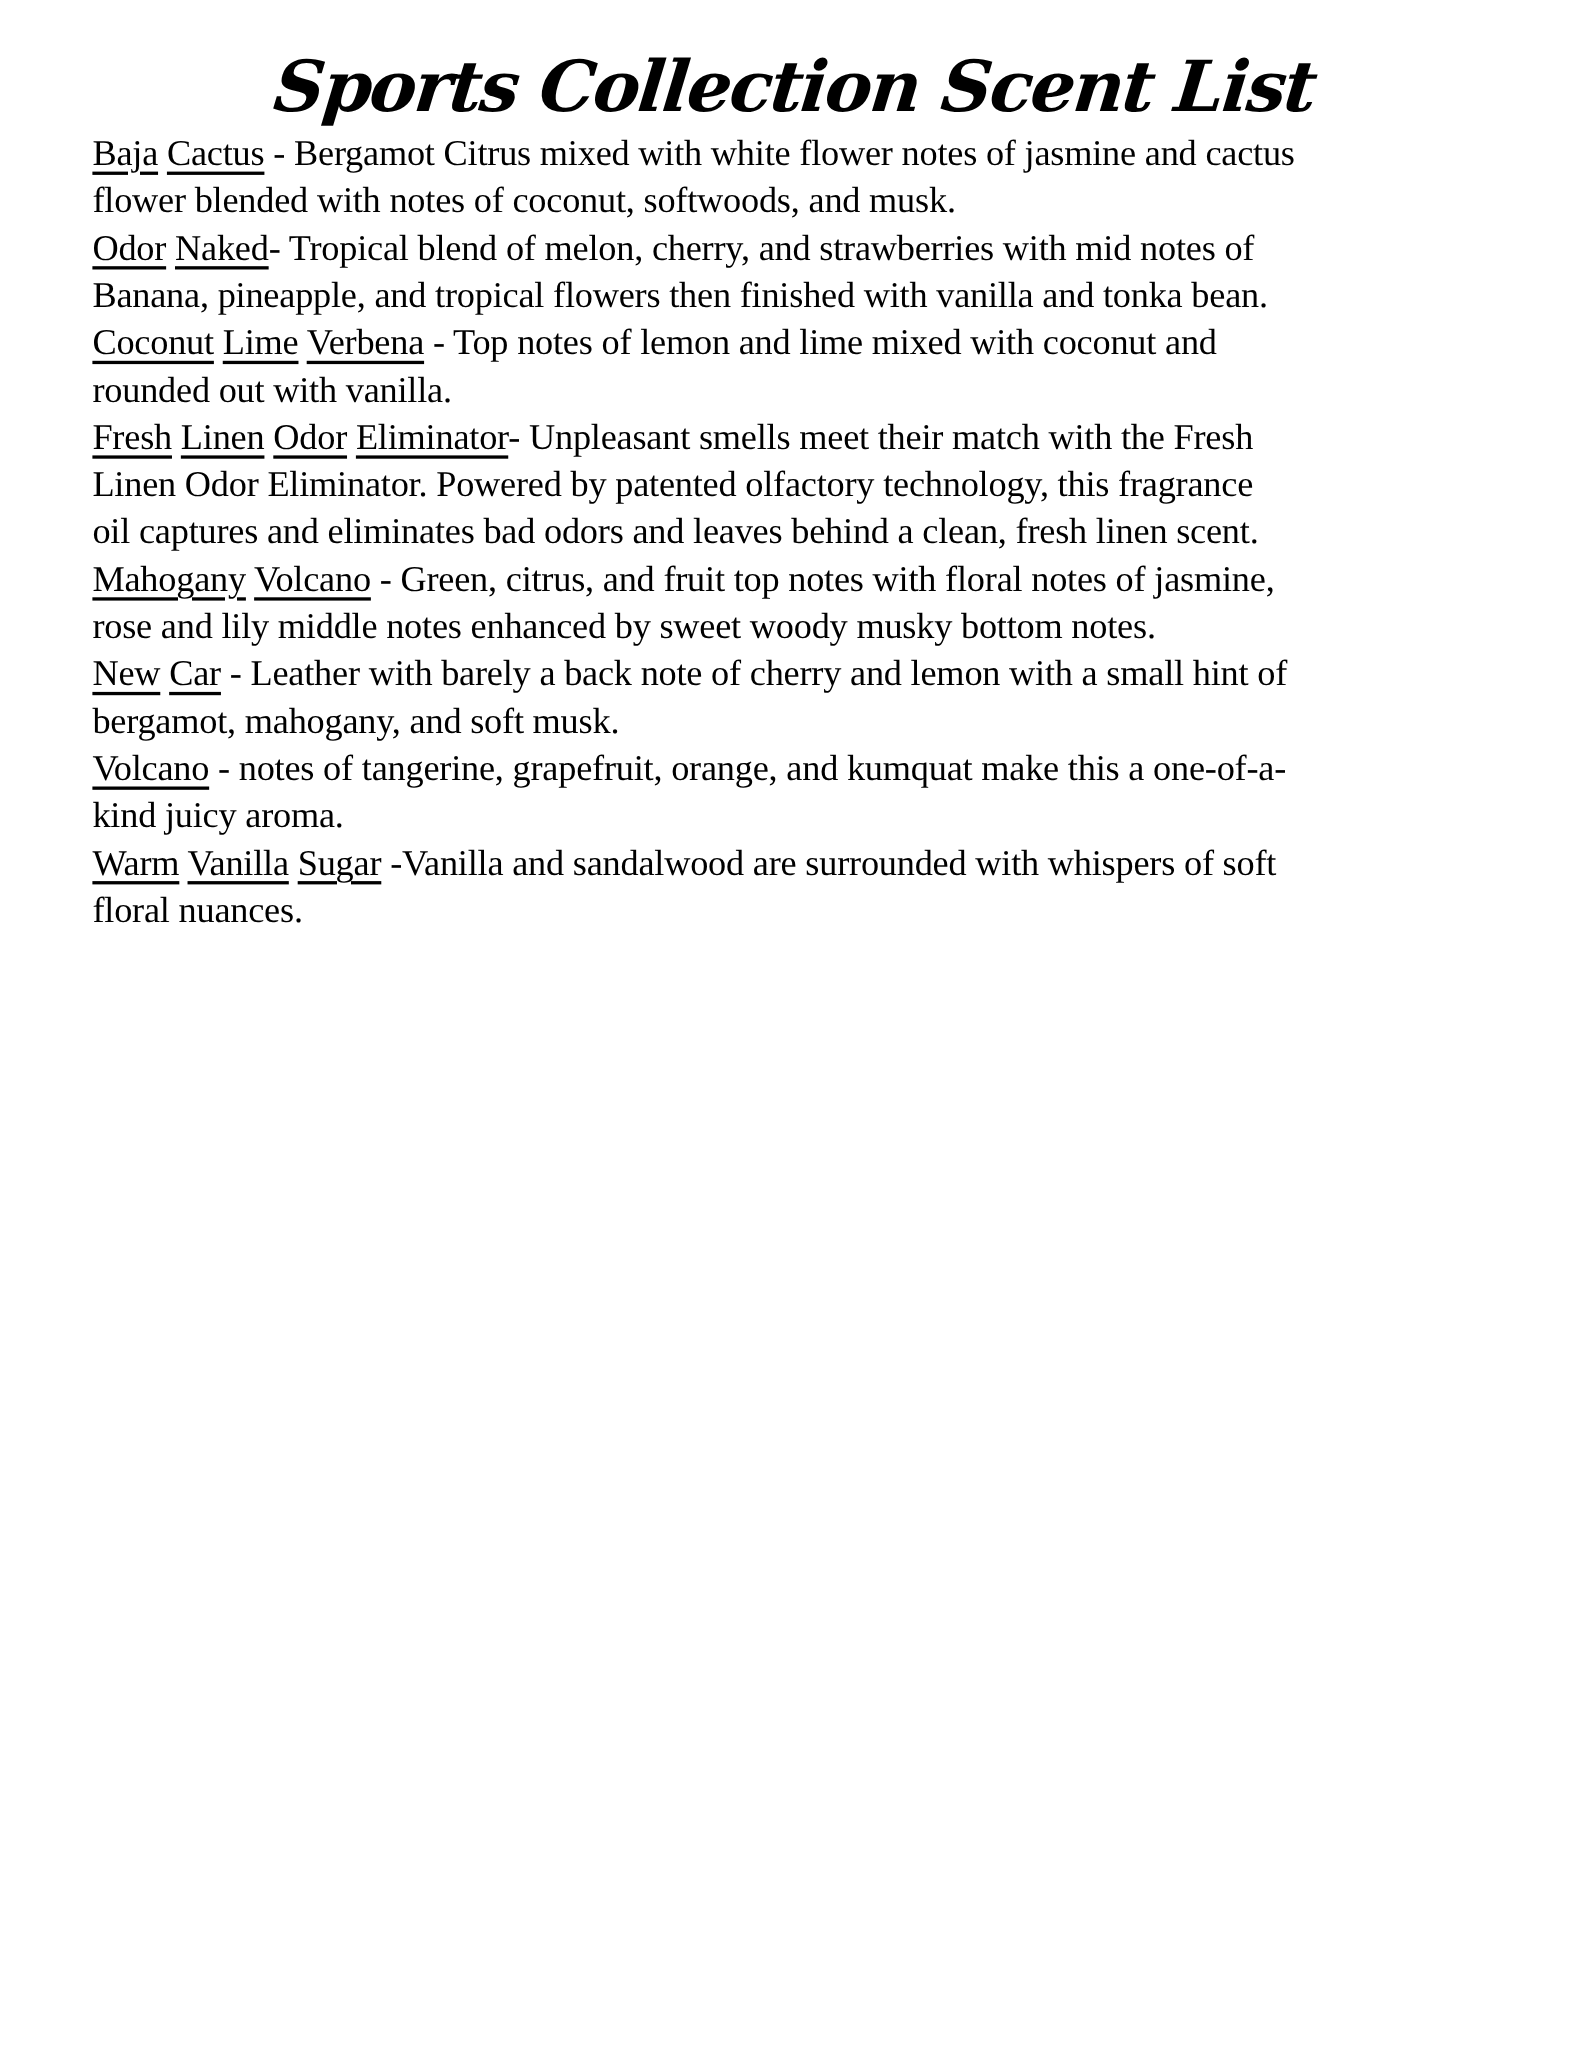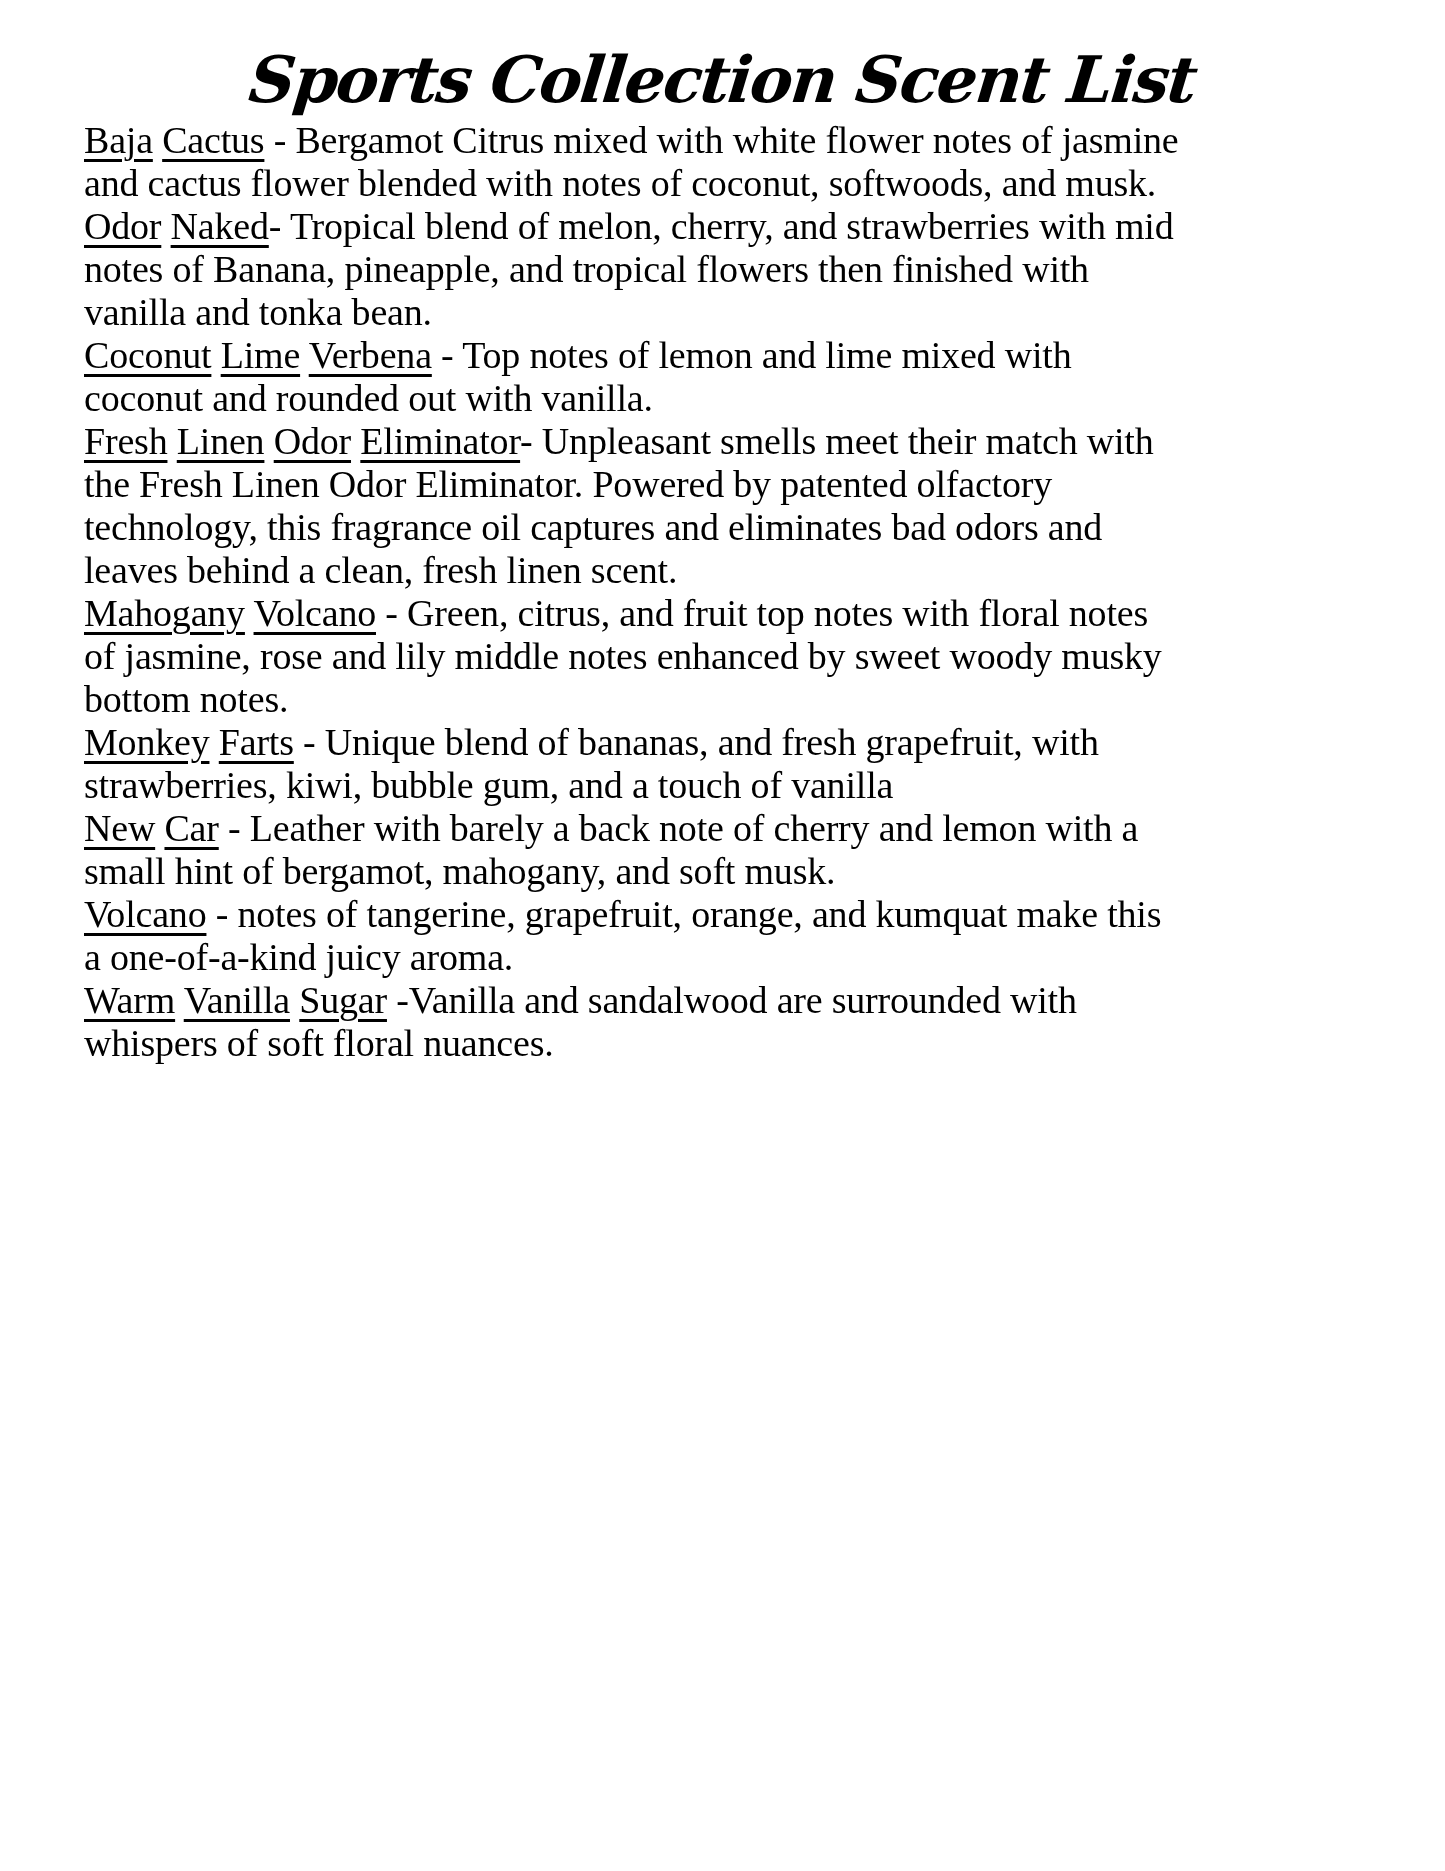--- a/index.html
+++ b/index.html
@@ -28,21 +28,21 @@
     font-weight: 700;
     font-size: 64px;
     line-height: 1.05;
     letter-spacing: -2px;
     transform: skewX(-6deg);
   }
   .scent-list {
     box-sizing: border-box;
     margin-left: 84px;
     width: 1095px;
-    font-size: 38px;
+    font-size: 33px;
     line-height: 43px;
     letter-spacing: -0.2px;
   }
   .scent-entry {
     margin: 0;
     white-space: pre-wrap;
   }
   .scent-name {
     white-space: pre-wrap;
   }
@@ -57,18 +57,17 @@
 
 <div class="page">
   <h1 class="doc-title">Sports Collection Scent List</h1>
 
   <div class="scent-list">
       <p class="scent-entry"><span class="scent-name"><span class="uw">Baja</span> <span class="uw">Cactus</span></span><span> - </span><span>Bergamot Citrus mixed with white flower notes of jasmine and cactus flower blended with notes of coconut, softwoods, and musk.</span></p>
       <p class="scent-entry"><span class="scent-name"><span class="uw">Odor</span> <span class="uw">Naked</span></span><span>- </span><span>Tropical blend of melon, cherry, and strawberries with mid notes of Banana, pineapple, and tropical flowers then finished with vanilla and tonka bean.</span></p>
       <p class="scent-entry"><span class="scent-name"><span class="uw">Coconut</span> <span class="uw">Lime</span> <span class="uw">Verbena</span></span><span> - </span><span>Top notes of lemon and lime mixed with coconut and rounded out with vanilla.</span></p>
       <p class="scent-entry"><span class="scent-name"><span class="uw">Fresh</span> <span class="uw">Linen</span> <span class="uw">Odor</span> <span class="uw">Eliminator</span></span><span>- </span><span>Unpleasant smells meet their match with the Fresh Linen Odor Eliminator. Powered by patented olfactory technology, this fragrance oil captures and eliminates bad odors and leaves behind a clean, fresh linen scent.</span></p>
       <p class="scent-entry"><span class="scent-name"><span class="uw">Mahogany</span> <span class="uw">Volcano</span></span><span> - </span><span>Green, citrus, and fruit top notes with floral notes of jasmine, rose and lily middle notes enhanced by sweet woody musky bottom notes.</span></p>
-      <p class="scent-entry"><span class="scent-name"><span class="uw">Monkey</span> <span class="uw">Farts</span></span><span> - </span><span>Unique blend of bananas, and fresh grapefruit, with strawberries, kiwi, bubble gum, and a touch of vanilla</span></p>
       <p class="scent-entry"><span class="scent-name"><span class="uw">New</span> <span class="uw">Car</span></span><span> - </span><span>Leather with barely a back note of cherry and lemon with a small hint of bergamot, mahogany, and soft musk.</span></p>
       <p class="scent-entry"><span class="scent-name"><span class="uw">Volcano</span></span><span> - </span><span>notes of tangerine, grapefruit, orange, and kumquat make this a one-of-a-kind juicy aroma.</span></p>
       <p class="scent-entry"><span class="scent-name"><span class="uw">Warm</span> <span class="uw">Vanilla</span> <span class="uw">Sugar</span></span><span> -</span><span>Vanilla and sandalwood are surrounded with whispers of soft floral nuances.</span></p>
     </div>
 </div>
 
 </body></html>

